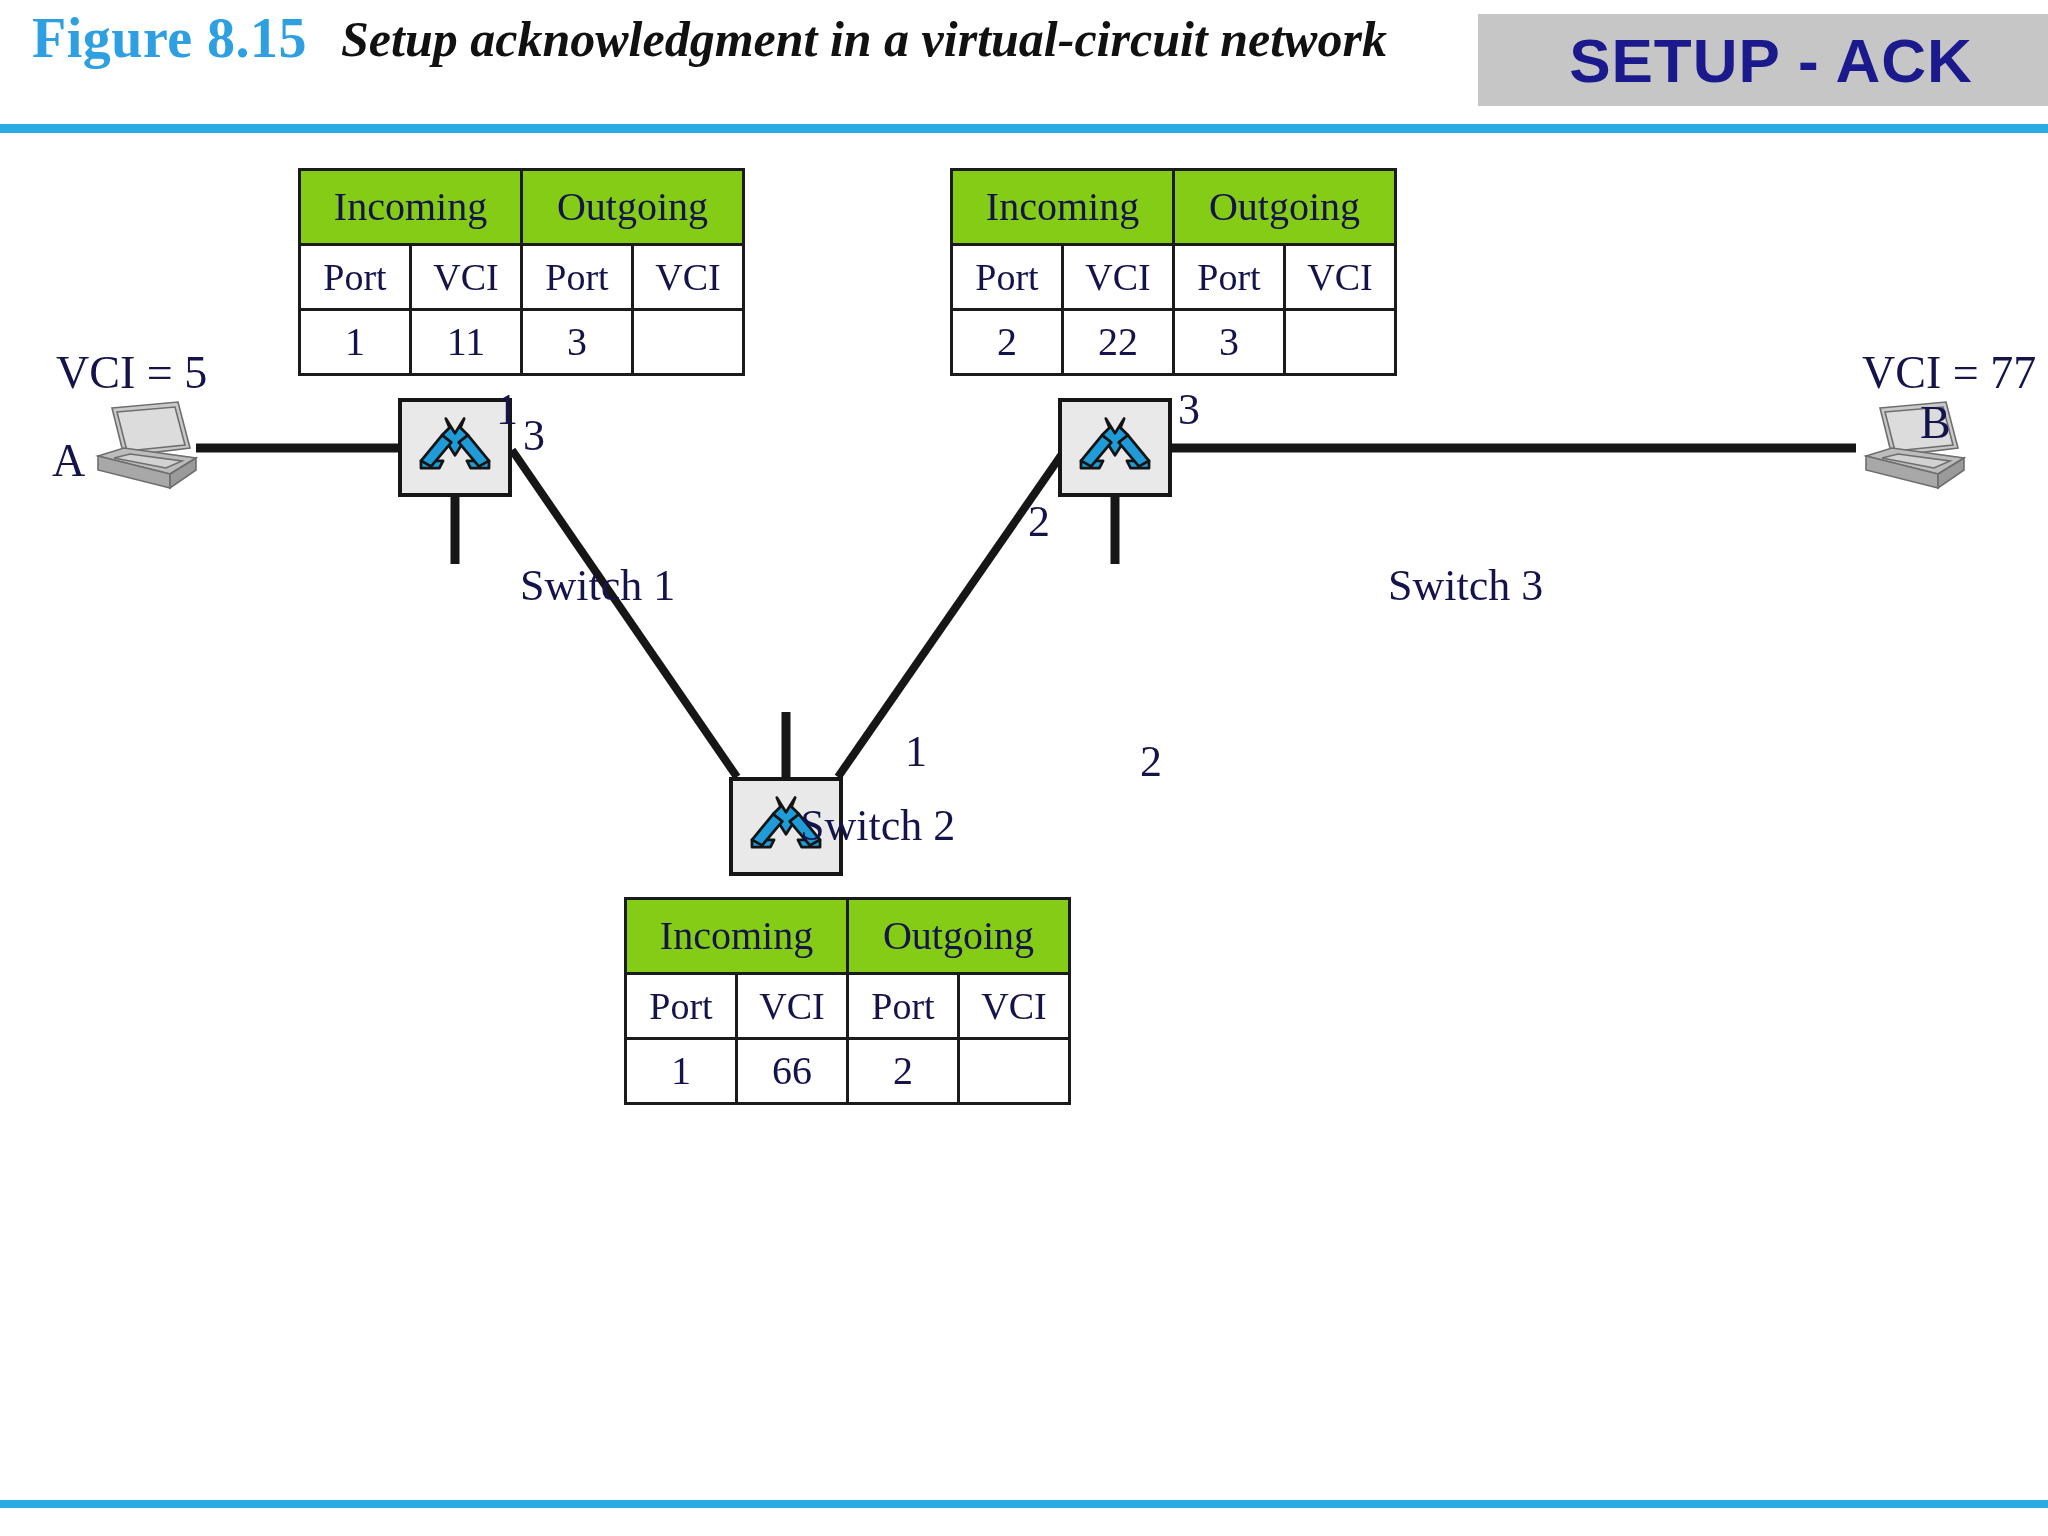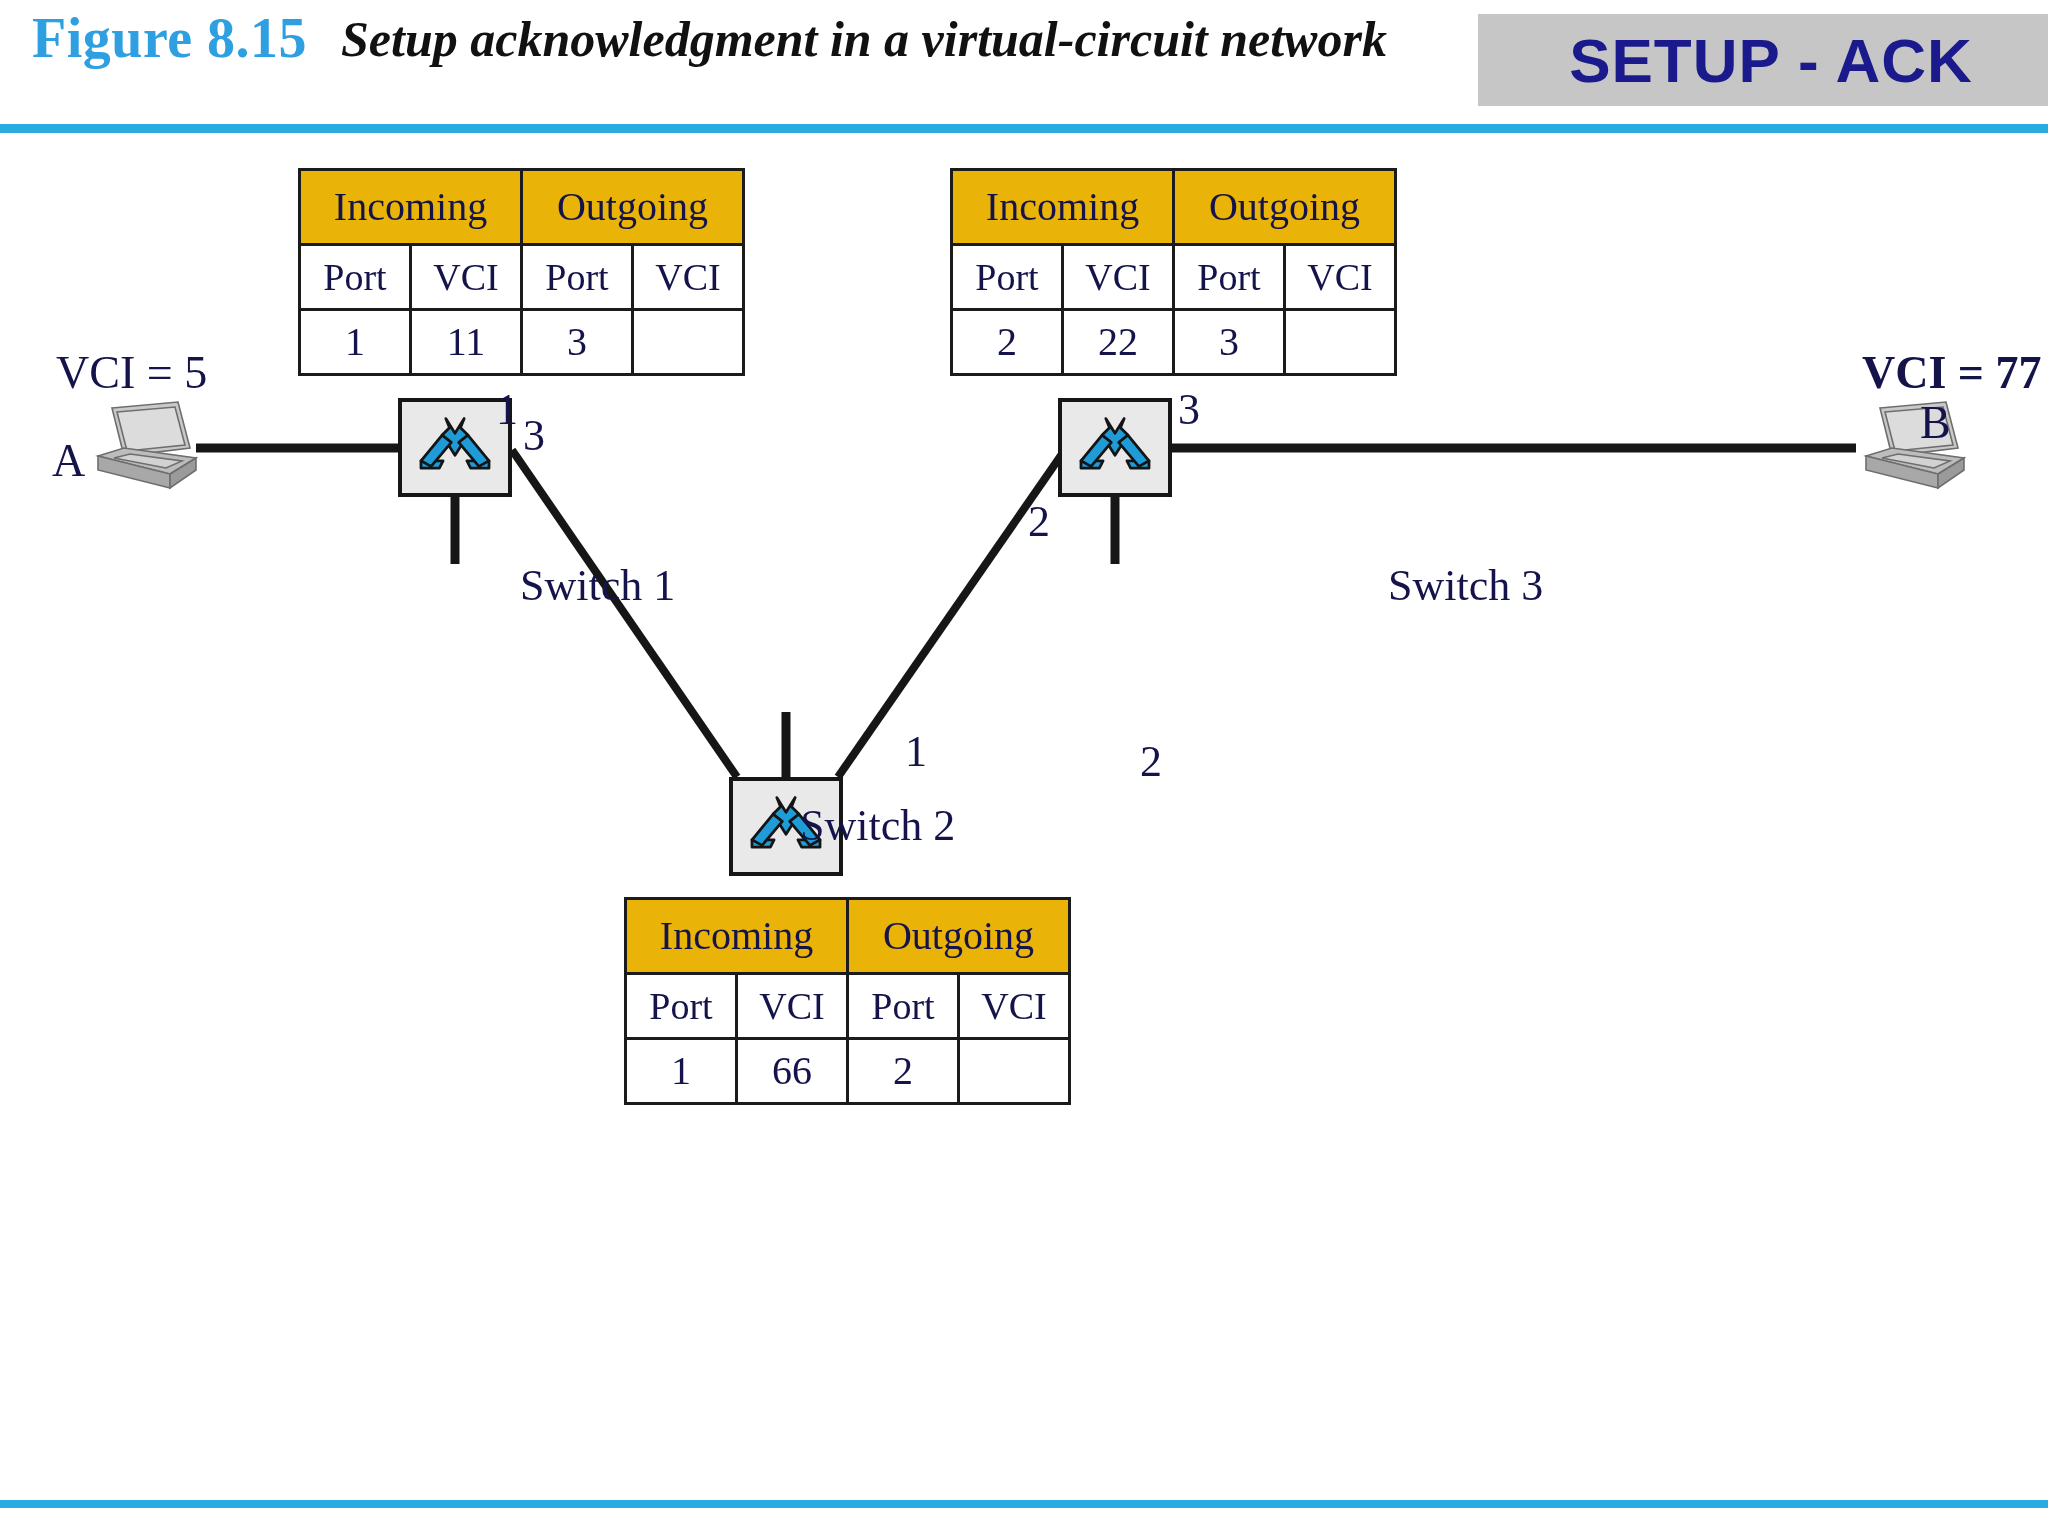--- a/index.html
+++ b/index.html
@@ -96,21 +96,21 @@
   }
   .vc-table td {
     border: 3px solid #1b1b1b;
     text-align: center;
     color: #14144b;
     font-size: 40px;
     line-height: 1;
     padding: 0;
   }
   .vc-table td.grp {
-    background: #eab308;
+    background: #84cc16;
     height: 72px;
     width: 216px;
   }
   .vc-table td.sub {
     height: 62px;
     width: 108px;
     font-size: 38px;
   }
   .vc-table td.val {
     height: 62px;
@@ -155,21 +155,21 @@
     color: #14144b;
     white-space: nowrap;
     line-height: 1;
   }
   .lbl-big  { font-size: 46px; }
   .lbl-port { font-size: 44px; }
   .lbl-sw   { font-size: 44px; }
 
   #vci-a    { left: 56px;  top: 218px; }
   #node-a   { left: 52px;  top: 306px; }
-  #vci-b    { left: 1862px; top: 218px; font-weight: bold; }
+  #vci-b    { left: 1862px; top: 218px; }
   #node-b   { left: 1920px; top: 268px; }
 
   #p-sw1-1  { left: 496px;  top: 256px; }
   #p-sw1-3  { left: 523px;  top: 282px; }
   #p-sw3-3  { left: 1178px; top: 256px; }
   #p-sw3-2  { left: 1028px; top: 368px; }
   #p-sw2-1  { left: 905px;  top: 598px; }
   #p-sw2-2  { left: 1140px; top: 608px; }
 
   #name-sw1 { left: 520px;  top: 432px; }

